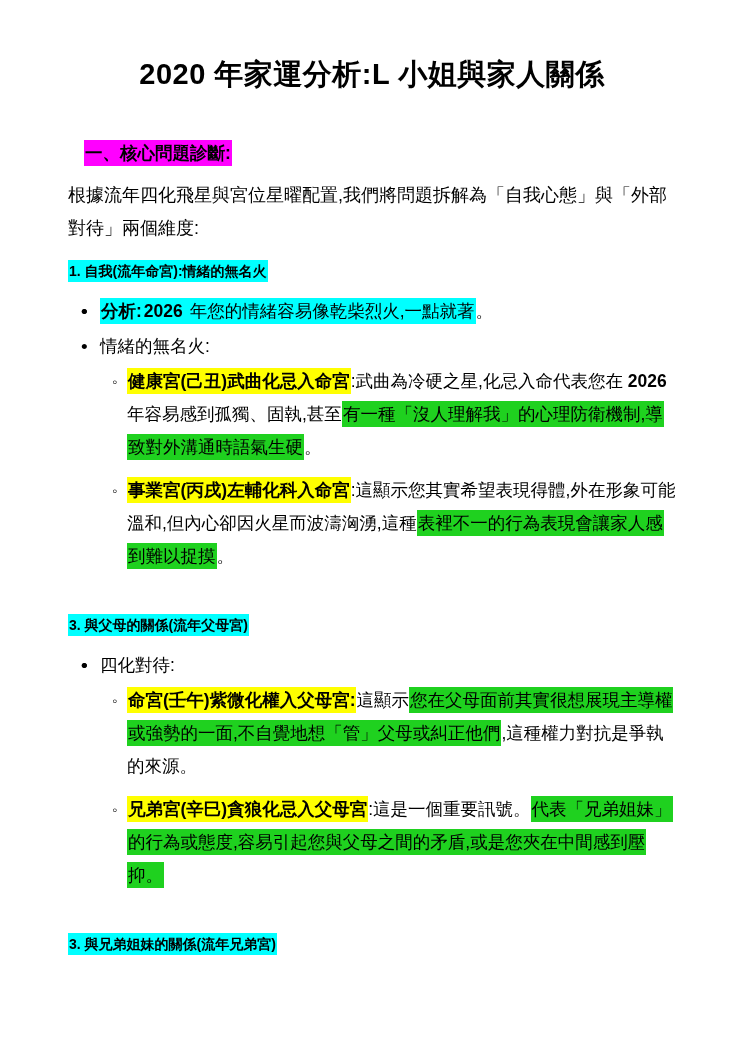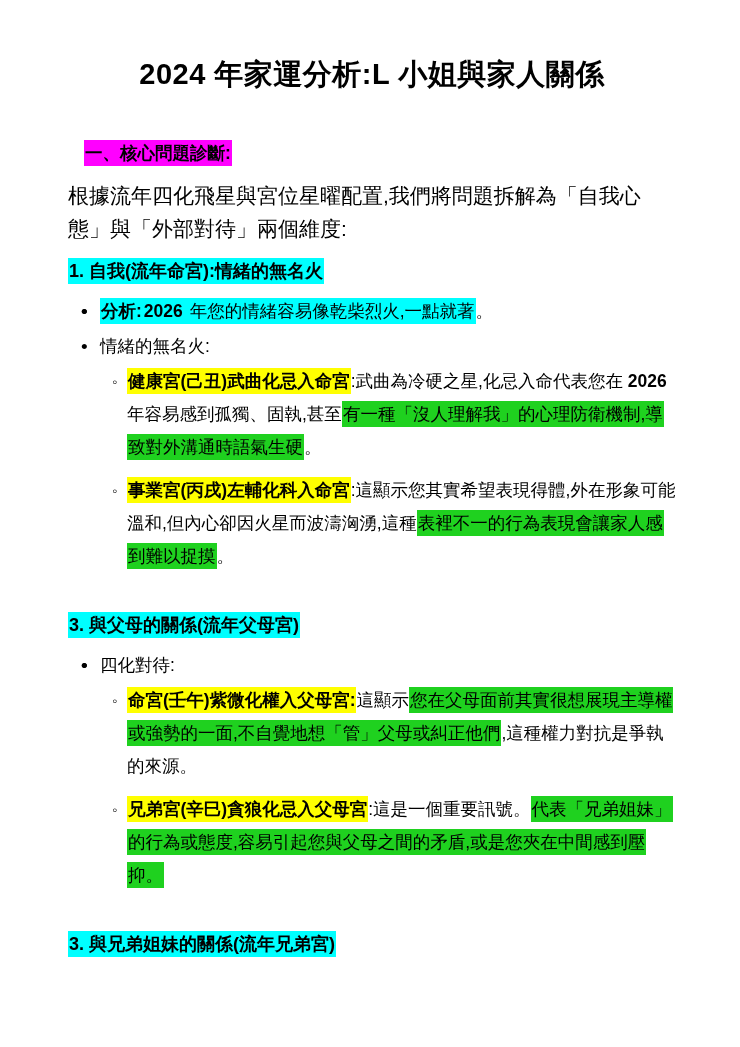--- a/index.html
+++ b/index.html
@@ -7,37 +7,37 @@
     width:740px;height:1047px;background:#ffffff;color:#000;
     font-family:"Liberation Sans","DejaVu Sans",sans-serif;
     overflow:hidden;
   }
   .page{box-sizing:border-box;width:740px;height:1047px;padding:54px 64px 0 68px;}
   .title{
     font-size:29px;font-weight:700;text-align:center;
     line-height:40px;margin:0 0 46px 0;letter-spacing:0.5px;
   }
   .label-heading{font-size:17.5px;font-weight:700;line-height:26px;margin:0 0 13px 16px;}
-  .paragraph{font-size:21px;line-height:33px;margin:0 0 10px 0;}
-  .section-heading{font-size:18px;font-weight:700;line-height:28px;margin:38px 0 10px 0;}
+  .paragraph{font-size:18px;line-height:33px;margin:0 0 10px 0;}
+  .section-heading{font-size:14px;font-weight:700;line-height:28px;margin:38px 0 10px 0;}
   .section-heading[data-name="heading-section-1"]{margin-top:12px;}
   ul{list-style:none;margin:0 0 0 0;padding:0;}
   li{font-size:17.5px;line-height:33px;margin:0 0 2px 0;}
   li.bullet{position:relative;padding-left:32px;}
   li.bullet > .marker{position:absolute;left:13px;top:0;font-size:19px;line-height:33px;}
   li.subbullet{position:relative;padding-left:59px;margin:2px 0 10px 0;}
   li.subbullet > .marker{position:absolute;left:44px;top:0;font-size:15px;line-height:33px;color:#222;}
   .hl{padding:3px 1px;box-decoration-break:clone;-webkit-box-decoration-break:clone;}
   .b{font-weight:700;}
 </style>
 </head>
 <body>
 
 <div class="page" data-name="document-page">
-    <div class="title" data-name="document-title"><span class="b" data-name="text-run">2024 年家運分析:L 小姐與家人關係</span></div>
+    <div class="title" data-name="document-title"><span class="b" data-name="text-run">2020 年家運分析:L 小姐與家人關係</span></div>
     <div class="label-heading" data-name="heading-core-diagnosis"><span class="b hl" data-name="highlight-magenta-run" style="background-color: rgb(255, 0, 255);">一、核心問題診斷:</span></div>
     <div class="paragraph" data-name="paragraph-intro"><span data-name="text-run">根據流年四化飛星與宮位星曜配置,我們將問題拆解為「自我心態」與「外部對待」兩個維度:</span></div>
     <div class="section-heading" data-name="heading-section-1"><span class="b hl" data-name="highlight-cyan-run" style="background-color: rgb(0, 255, 255);">1. 自我(流年命宮):情緒的無名火</span></div>
     <ul data-name="bullet-list">
       <li class="bullet" data-name="bullet-palace-status-1"><span class="marker" data-name="bullet-icon">•</span></li>
       <li class="bullet" data-name="bullet-analysis"><span class="marker" data-name="bullet-icon">•</span><span data-name="list-item-text"><span class="b hl" data-name="highlight-cyan-run" style="background-color: rgb(0, 255, 255);">分析:</span><span class="b hl" data-name="highlight-cyan-run" style="background-color: rgb(0, 255, 255);">2026</span><span class="hl" data-name="highlight-cyan-run" style="background-color: rgb(0, 255, 255);"> 年您的情緒容易像乾柴烈火,一點就著</span><span data-name="text-run">。</span></span></li>
       <li class="bullet" data-name="bullet-key-sihua"><span class="marker" data-name="bullet-icon">•</span><span data-name="list-item-text"><span data-name="text-run">情緒的無名火:</span></span></li>
       <li class="subbullet" data-name="subbullet-health-palace"><span class="marker" data-name="circle-bullet-icon">◦</span><span data-name="list-item-text"><span class="b hl" data-name="highlight-yellow-run" style="background-color: rgb(255, 255, 0);">健康宮(己丑)武曲化忌入命宮</span><span data-name="text-run">:武曲為冷硬之星,化忌入命代表您在 </span><span class="b" data-name="text-run">2026</span><span data-name="text-run"> 年容易感到孤獨、固執,甚至</span><span class="hl" data-name="highlight-green-run" style="background-color: rgb(31, 209, 31);">有一種「沒人理解我」的心理防衛機制,導致對外溝通時語氣生硬</span><span data-name="text-run">。</span></span></li>
       <li class="subbullet" data-name="subbullet-career-palace"><span class="marker" data-name="circle-bullet-icon">◦</span><span data-name="list-item-text"><span class="b hl" data-name="highlight-yellow-run" style="background-color: rgb(255, 255, 0);">事業宮(丙戌)左輔化科入命宮</span><span data-name="text-run">:這顯示您其實希望表現得體,外在形象可能溫和,但內心卻因火星而波濤洶湧,這種</span><span class="hl" data-name="highlight-green-run" style="background-color: rgb(31, 209, 31);">表裡不一的行為表現會讓家人感到難以捉摸</span><span data-name="text-run">。</span></span></li>
     </ul>

